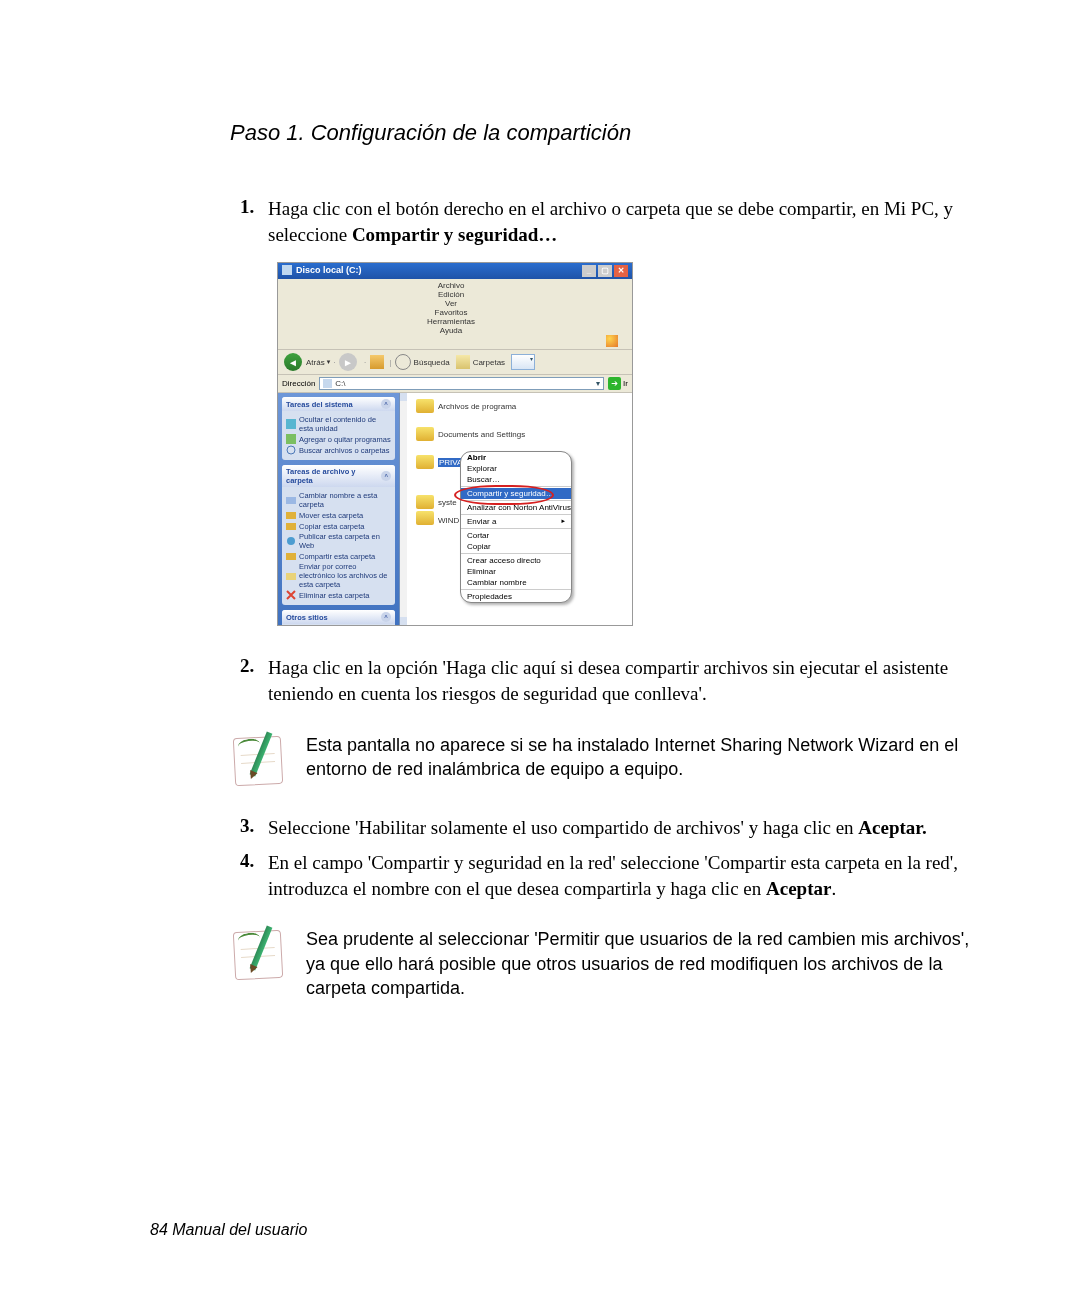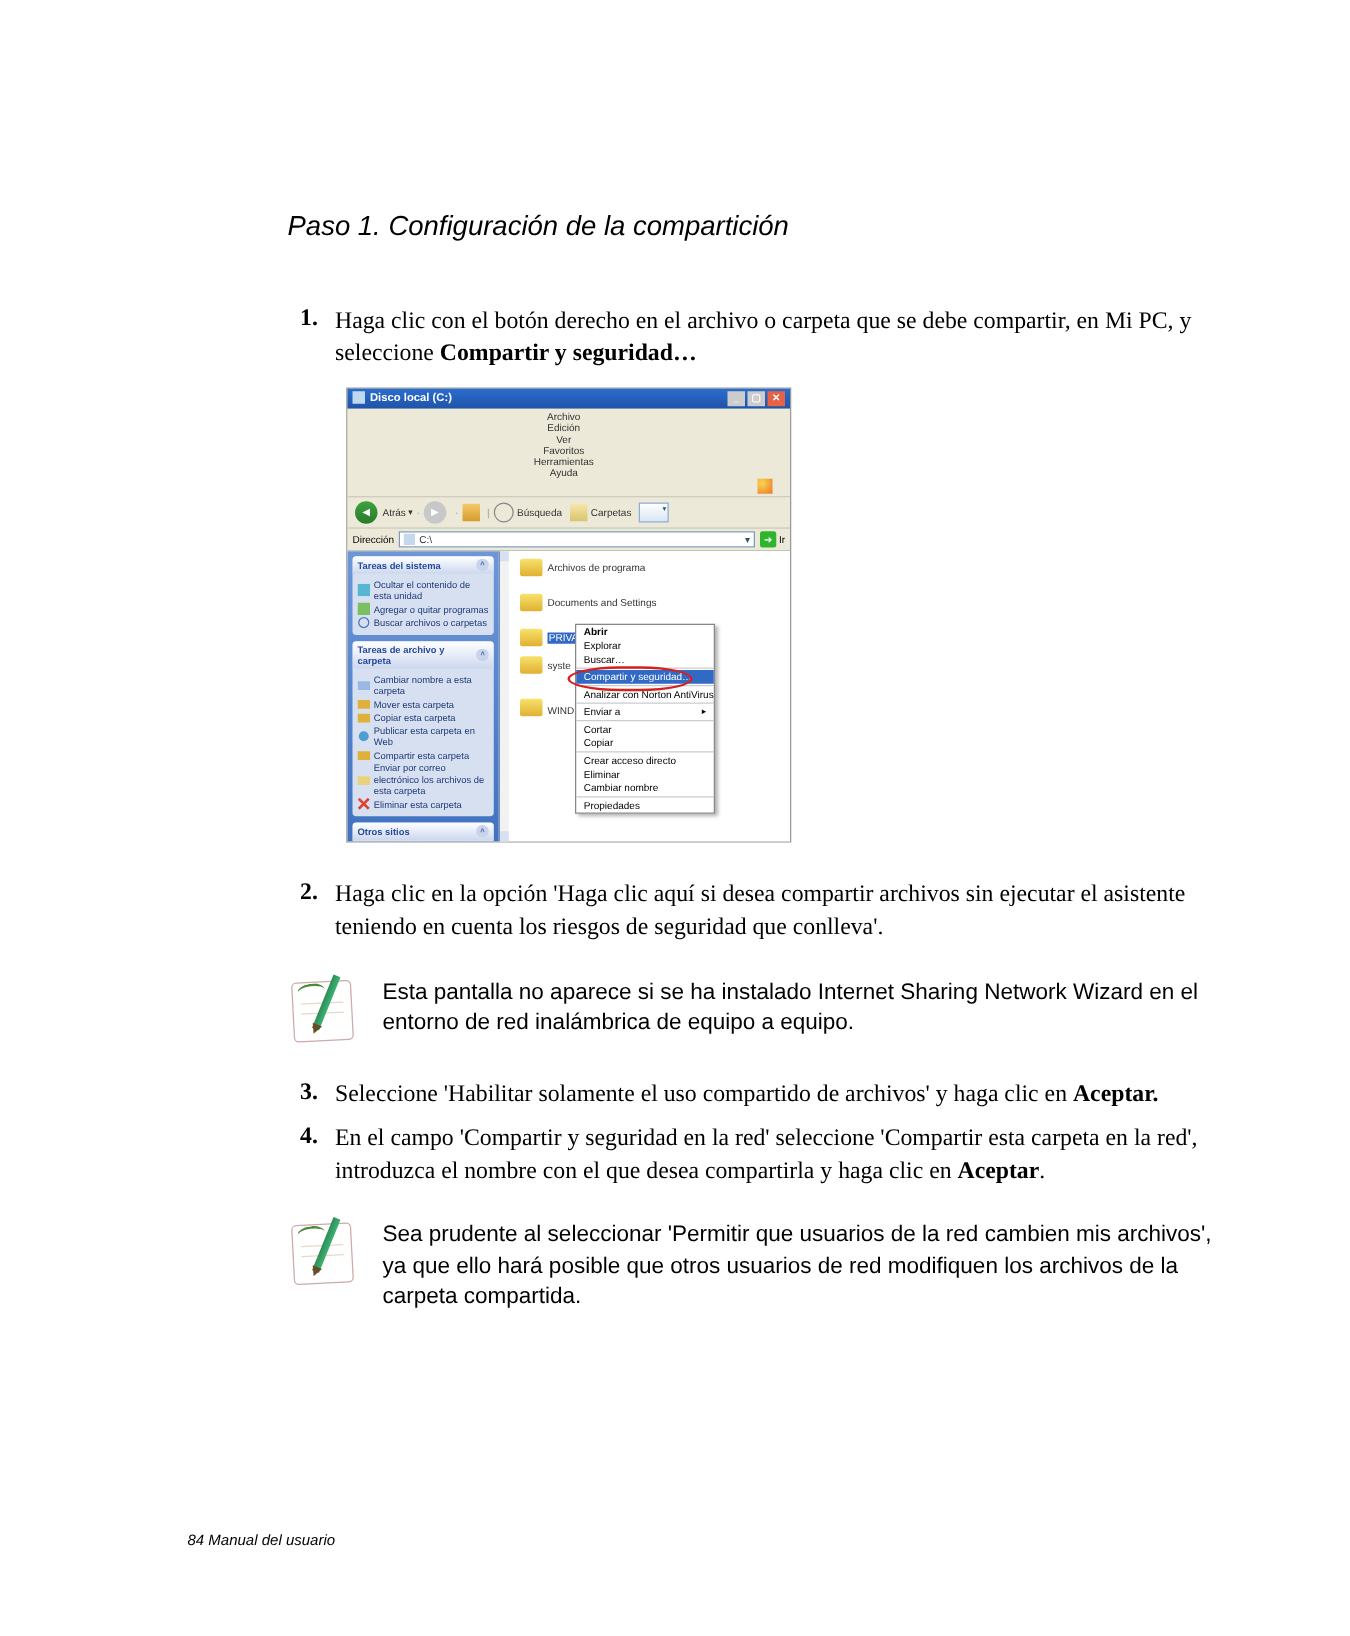--- a/index.html
+++ b/index.html
@@ -14,21 +14,20 @@
     padding: 120px 110px 0 230px;
     box-sizing: border-box;
     position: relative;
   }
   .heading {
     font-style: italic;
     font-size: 22px;
     font-family: Arial, Helvetica, sans-serif;
     margin-bottom: 50px;
     color: #000;
-    margin-top: 48px;
   }
   .ol-block { margin-left: 10px; }
   .item-row {
     display: flex;
     margin-bottom: 10px;
   }
   .item-num {
     width: 28px;
     font-weight: bold;
     font-size: 19px;
@@ -252,21 +251,21 @@
     width: 22px; height: 10px;
     border-top: 2px solid #4b8a3a;
     border-radius: 50% 50% 0 0;
     transform: rotate(-8deg);
   }
 
   .footer {
     position: absolute; bottom: 70px; left: 150px;
     font-style: italic;
     font-family: Arial, Helvetica, sans-serif;
-    font-size: 12px; color: #000;
+    font-size: 16px; color: #000;
   }
 </style>
 </head>
 <body>
 
 <div class="page">
 
   <div class="heading">Paso 1. Configuración de la compartición</div>
 
   <div class="ol-block">
@@ -417,30 +416,30 @@
             <span>Archivos de programa</span>
           </div>
           <div class="fitem" style="left:16px;top:34px;">
             <span class="folder-ic"></span>
             <span>Documents and Settings</span>
           </div>
           <div class="fitem" style="left:16px;top:62px;">
             <span class="folder-ic"></span>
             <span style="background:#316ac5;color:#fff;padding:0 1px;">PRIVA</span>
           </div>
-          <div class="fitem" style="left:16px;top:84px;align-items:center;">
+          <div class="fitem" style="left:16px;top:102px;align-items:center;">
             <span class="folder-ic"></span>
             <span>syste</span>
           </div>
           <div class="fitem" style="left:16px;top:118px;align-items:flex-end;">
             <span class="folder-ic"></span>
             <span>WIND</span>
           </div>
 
-          <div class="ctxmenu" style="top:58px;left:60px;">
+          <div class="ctxmenu" style="top:58px;left:60px;border-radius:11px;">
             <div class="ci"><b>Abrir</b></div>
             <div class="ci">Explorar</div>
             <div class="ci">Buscar…</div>
             <div class="sep"></div>
             <div class="ci hl">Compartir y seguridad…</div>
             <div class="sep"></div>
             <div class="ci">Analizar con Norton AntiVirus</div>
             <div class="sep"></div>
             <div class="ci arrow">Enviar a</div>
             <div class="sep"></div>

